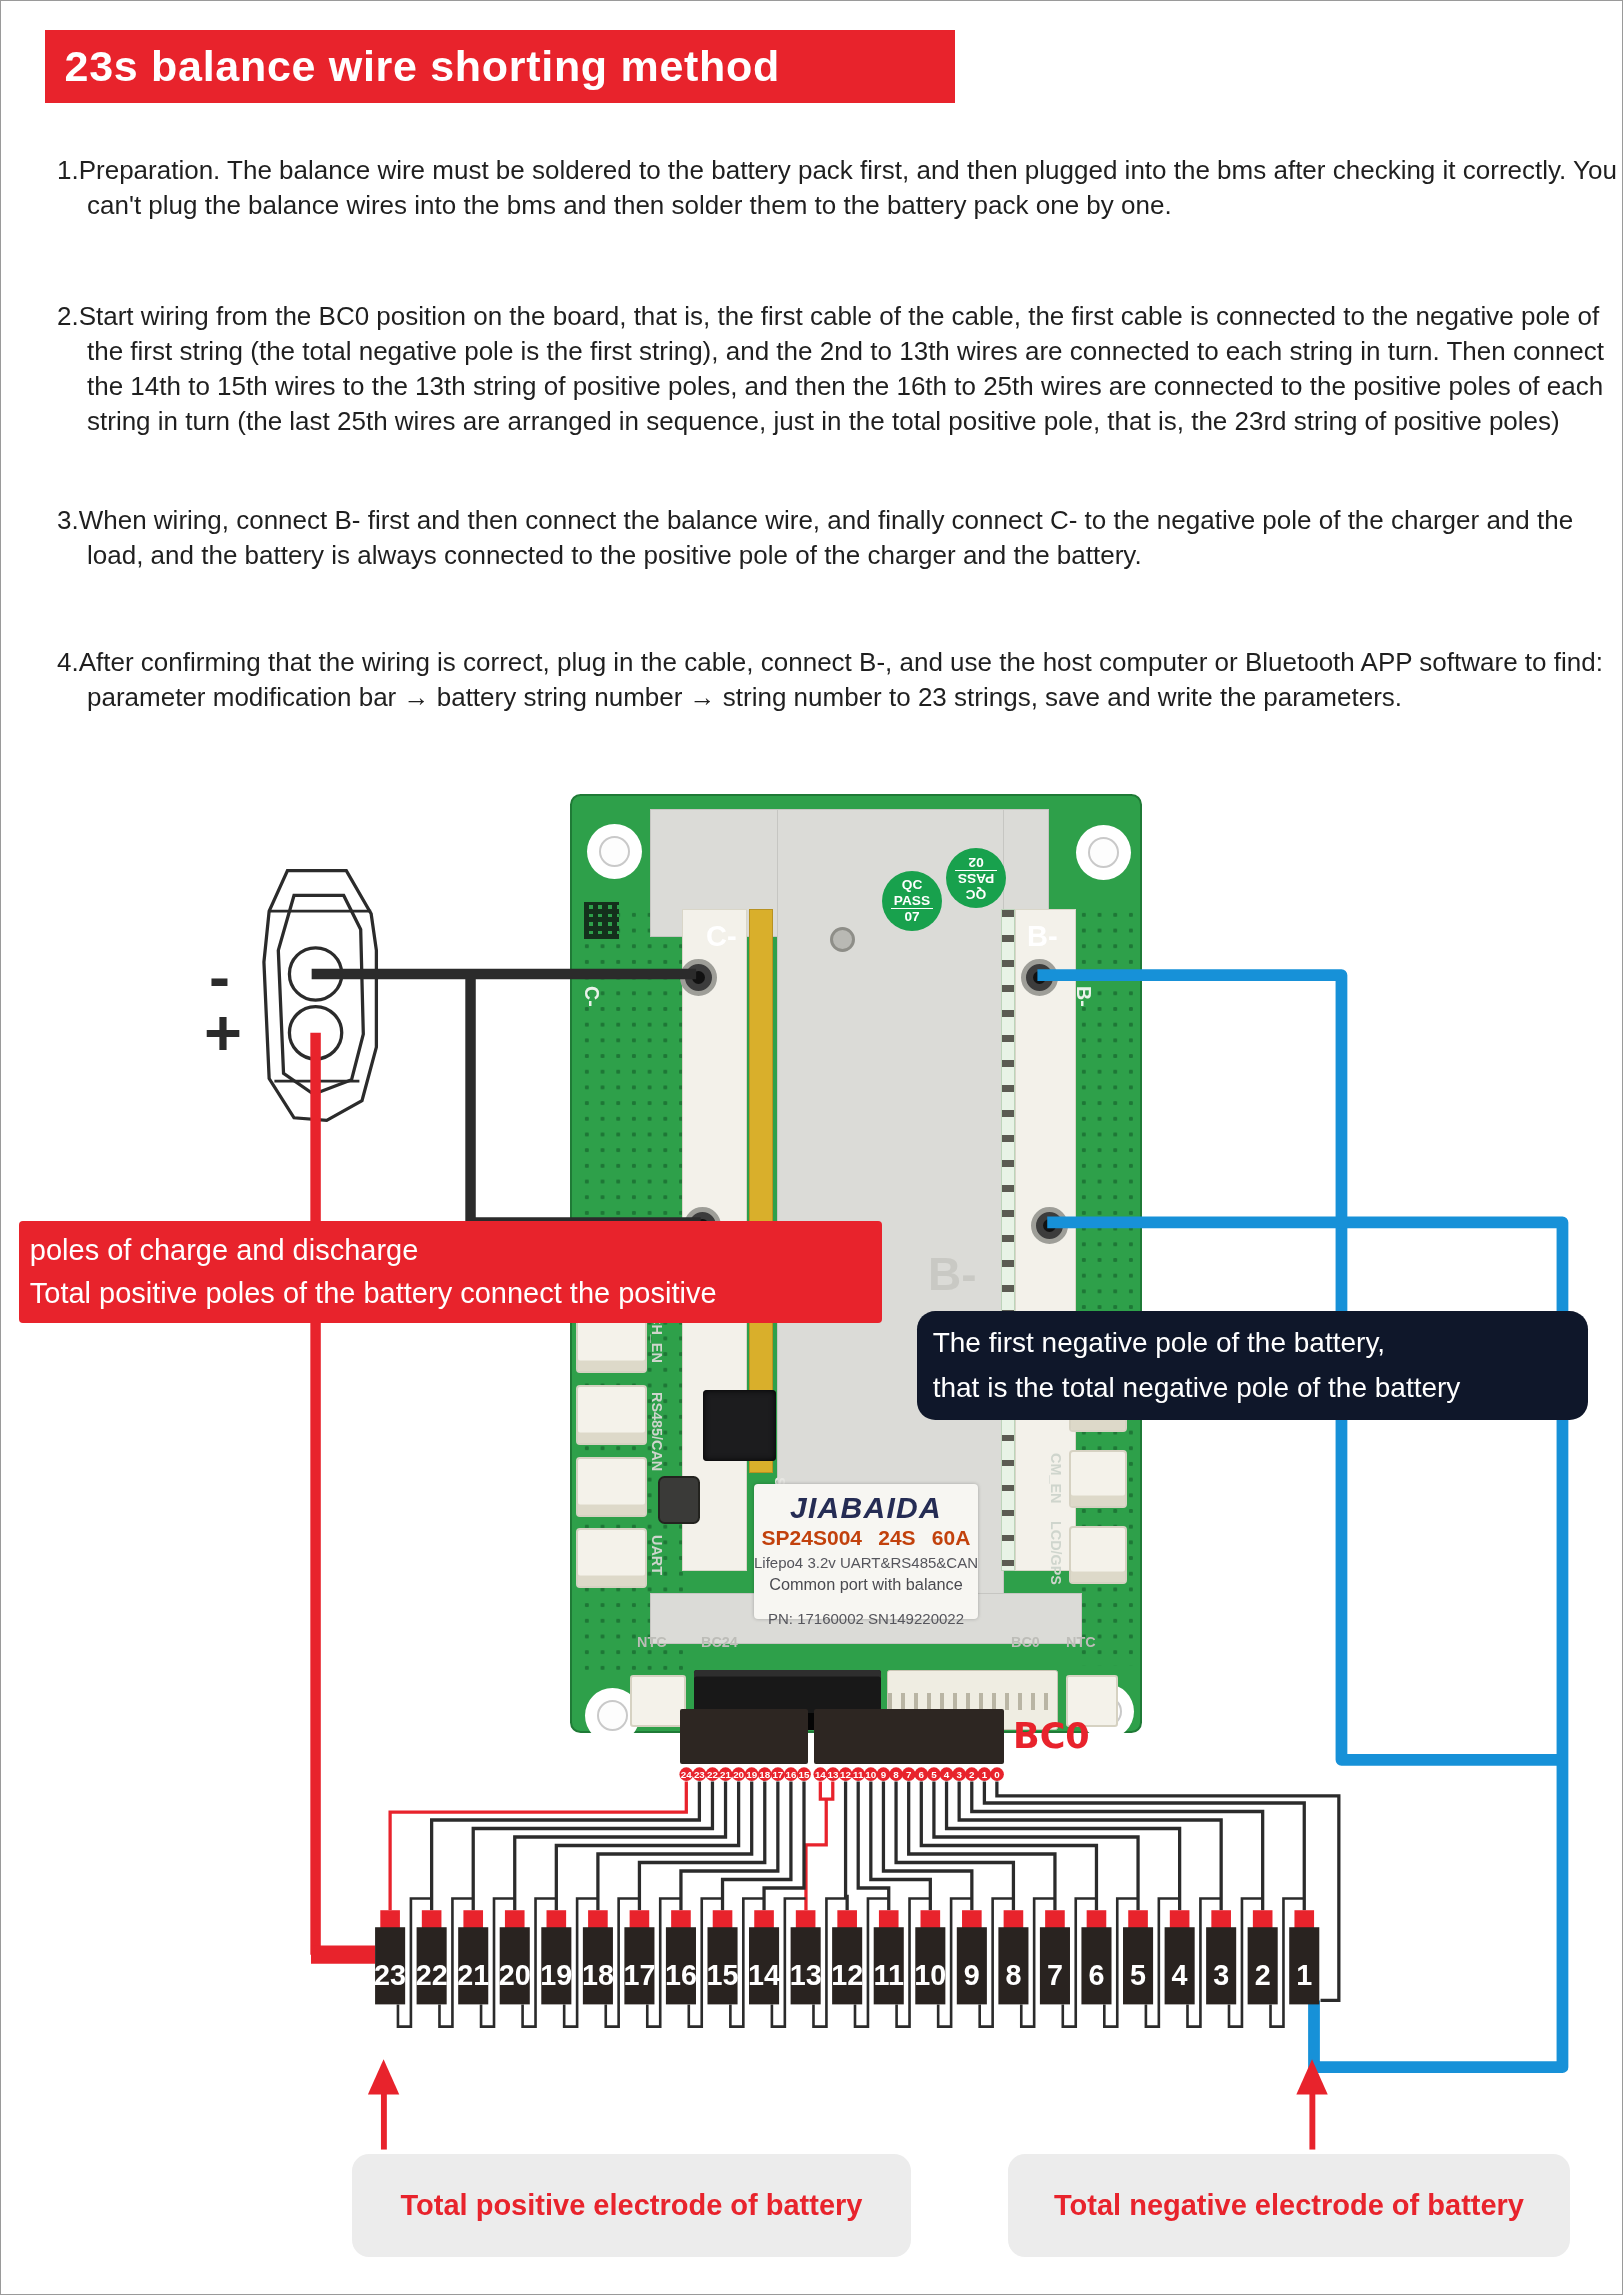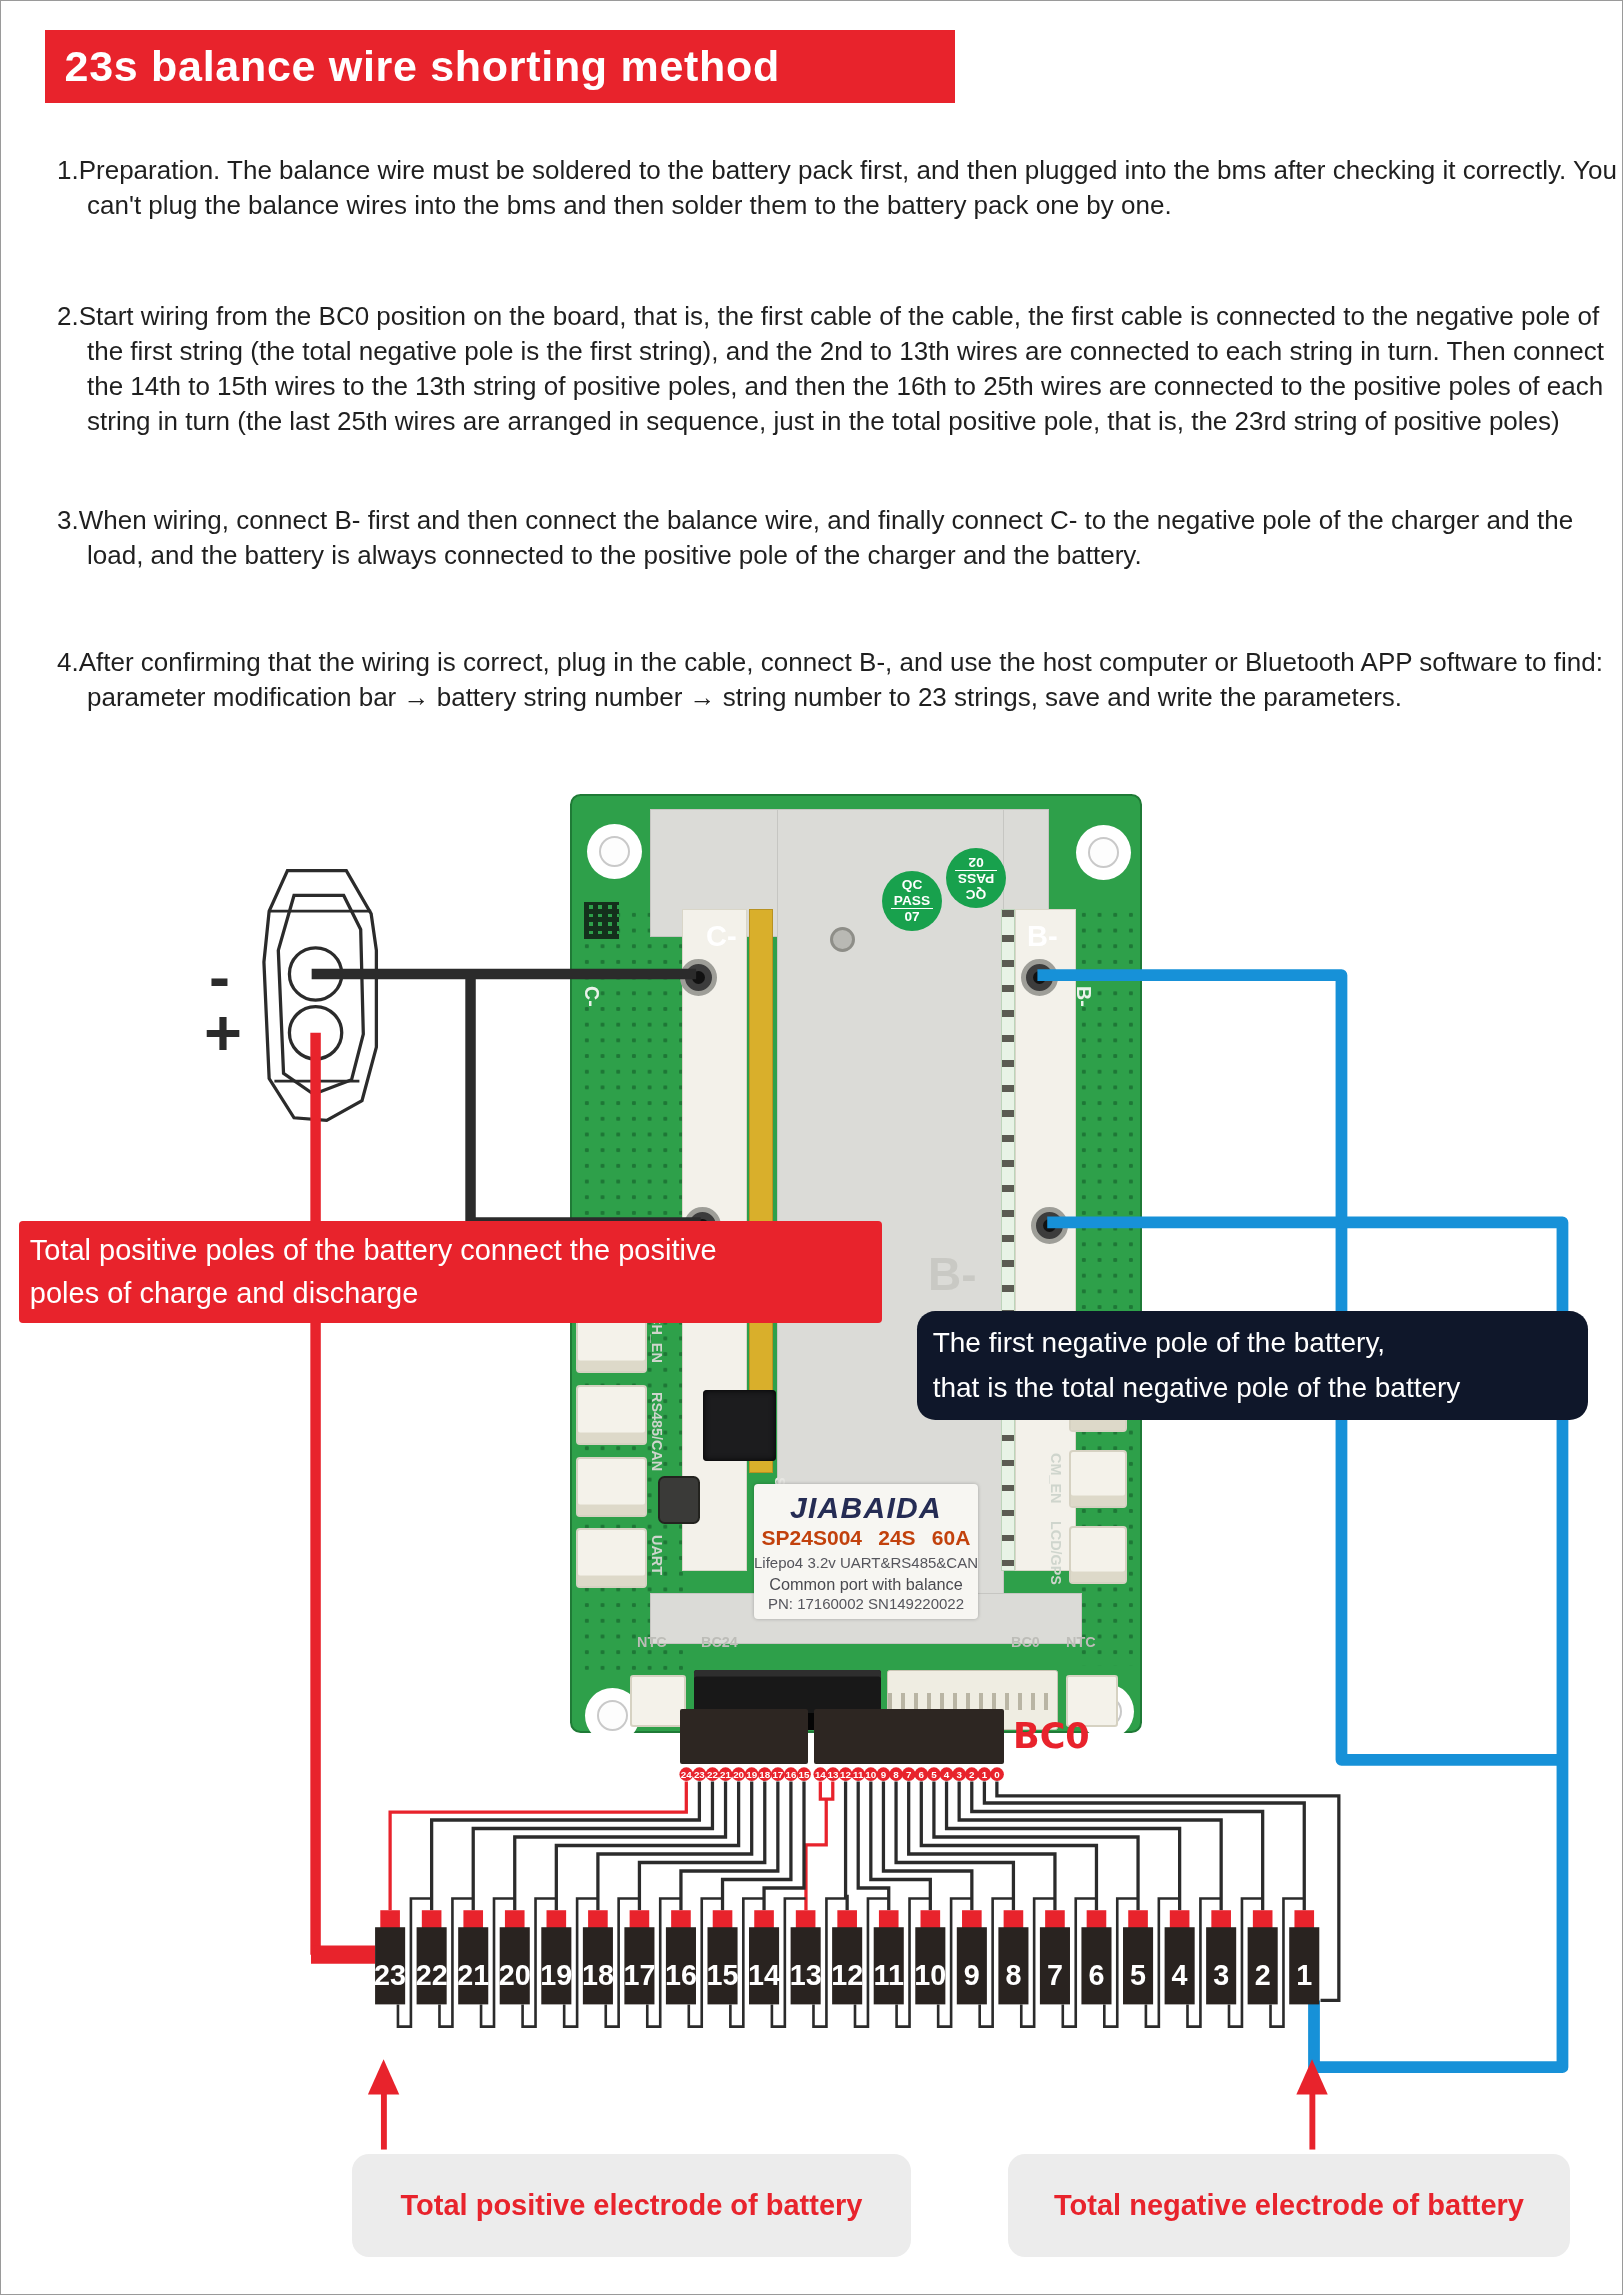--- a/index.html
+++ b/index.html
@@ -30,21 +30,21 @@
   .silk.rot{transform:rotate(90deg);transform-origin:left top;}
   .jst{position:absolute;background:#F4F2EA;border:2px solid #d6d2c2;border-radius:3.9px;box-shadow:inset 0 -10.5px 0 #DDD9C9;box-sizing:border-box;}
   .chip{position:absolute;background:#1c1c1e;border-radius:3.9px;box-shadow:inset 0 0 6.5px #000;}
   .inductor{position:absolute;background:#3a3a38;border-radius:6.5px;border:2.6px solid #23231f;box-sizing:border-box;}
   .sticker{position:absolute;left:753px;top:1483px;width:224px;height:135px;background:#F7F6F2;border-radius:3.9px;box-shadow:0 0 3.9px rgba(0,0,0,.25);text-align:center;color:#3d3d46;z-index:2;}
   .sticker .brand{font-size:30px;font-weight:bold;font-style:italic;color:#252c54;letter-spacing:1.3px;margin-top:6.5px;}
   .sticker .model{font-size:21px;font-weight:bold;color:#c2410c;margin-top:1.3px;}
   .sticker .model span{margin:0 5.2px;}
   .sticker .chem{font-size:15px;margin-top:3.9px;color:#55555c;}
   .sticker .port{font-size:16.3px;margin-top:3.9px;color:#4a4a50;}
-  .sticker .pn{font-size:15px;margin-top:1px;color:#55555c;}
+  .sticker .pn{font-size:15px;margin-top:16px;color:#55555c;}
   .socket-black{position:absolute;background:#181818;border-radius:2.6px;box-shadow:inset 0 6.5px 0 #2e2e2e, inset 0 -17px 0 #050505;}
   .socket-white{position:absolute;background:#EFEDE2;border:1.3px solid #c9c5b4;border-radius:2.6px;box-sizing:border-box;background-image:repeating-linear-gradient(90deg,#b9b5a4 0 3.9px,transparent 3.9px 13px);background-position:0 55%;background-size:100% 30%;background-repeat:no-repeat;}
   .conn-sm{position:absolute;background:#F4F2EA;border:2px solid #d6d2c2;border-radius:3.3px;box-sizing:border-box;}
   
   .sign{position:absolute;font-weight:900;color:#2b2b2b;z-index:2;}
   
   .cable-block{position:absolute;background:#2d2622;border-radius:2px;z-index:1;}
   .bc0{position:absolute;left:1012px;top:1715px;font-size:35px;font-weight:bold;color:#E8232C;z-index:3;font-family:"DejaVu Sans",sans-serif;}
   
   .callout-red{position:absolute;left:18.3px;top:1220px;width:863px;height:102px;background:#E8232C;color:#fff;font-size:29px;line-height:43px;padding:7.8px 0 0 10.5px;box-sizing:border-box;border-radius:3.9px;z-index:3;}
@@ -355,22 +355,22 @@
       <text x="1465.3" y="2717.5" text-anchor="middle" font-size="15" font-weight="bold" fill="#fff" font-family="&quot;Liberation Sans&quot;,sans-serif">3</text>
       <circle cx="1484.6" cy="2712" r="10.5" fill="#E8232C"></circle>
       <text x="1484.6" y="2717.5" text-anchor="middle" font-size="15" font-weight="bold" fill="#fff" font-family="&quot;Liberation Sans&quot;,sans-serif">2</text>
       <circle cx="1503.9" cy="2712" r="10.5" fill="#E8232C"></circle>
       <text x="1503.9" y="2717.5" text-anchor="middle" font-size="15" font-weight="bold" fill="#fff" font-family="&quot;Liberation Sans&quot;,sans-serif">1</text>
       <circle cx="1523.2" cy="2712" r="10.5" fill="#E8232C"></circle>
       <text x="1523.2" y="2717.5" text-anchor="middle" font-size="15" font-weight="bold" fill="#fff" font-family="&quot;Liberation Sans&quot;,sans-serif">0</text>
     </svg>
 
   <div class="callout-red">
+    <div>poles of charge and discharge</div>
     <div>Total positive poles of the battery connect the positive</div>
-    <div>poles of charge and discharge</div>
   </div>
   <div class="callout-blue">
     <div>The first negative pole of the battery,</div>
     <div>that is the total negative pole of the battery</div>
   </div>
   <div class="bottom-box left">Total positive electrode of battery</div>
   <div class="bottom-box right">Total negative electrode of battery</div>
 
 </div>
 

